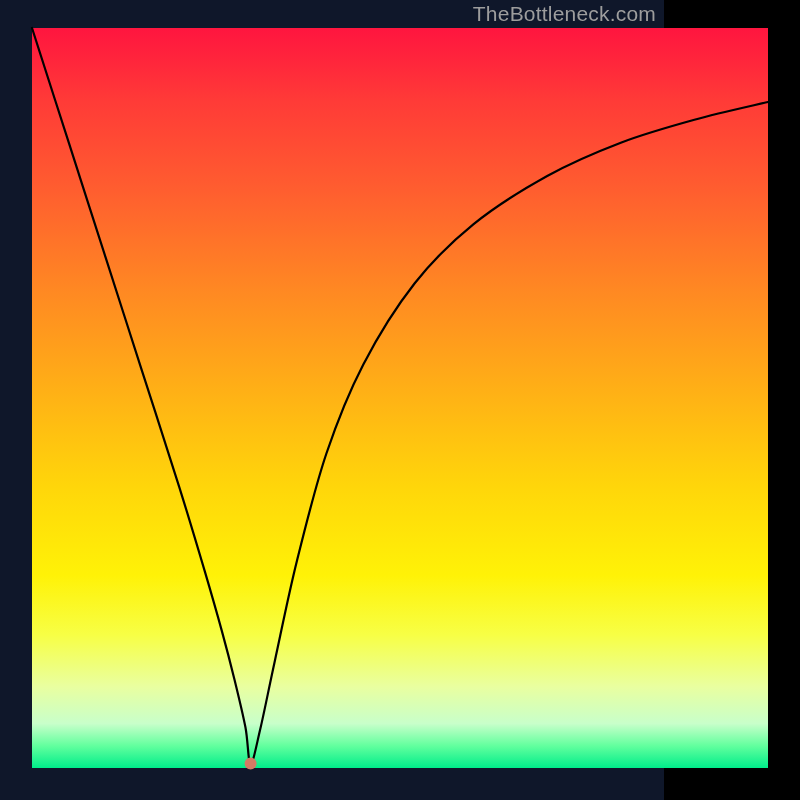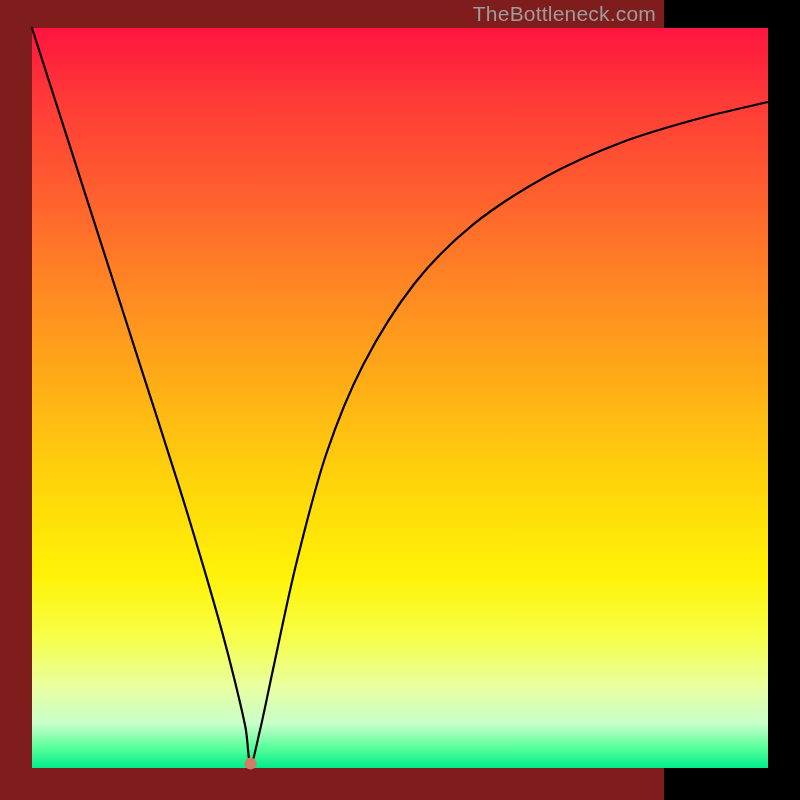--- a/index.html
+++ b/index.html
@@ -10,21 +10,21 @@
     background: #000;
     overflow: hidden;
     font-family: Arial, Helvetica, sans-serif;
   }
   .frame {
     position: absolute;
     top: 0;
     left: 0;
     width: 664px;
     height: 800px;
-    background: #7f1d1d;
+    background: #0f172a;
   }
   .plot-area {
     position: absolute;
     
     top: 28px;
     left: 32px;
     width: 736px;   
     height: 740px;  
     background: linear-gradient(
       to bottom,

